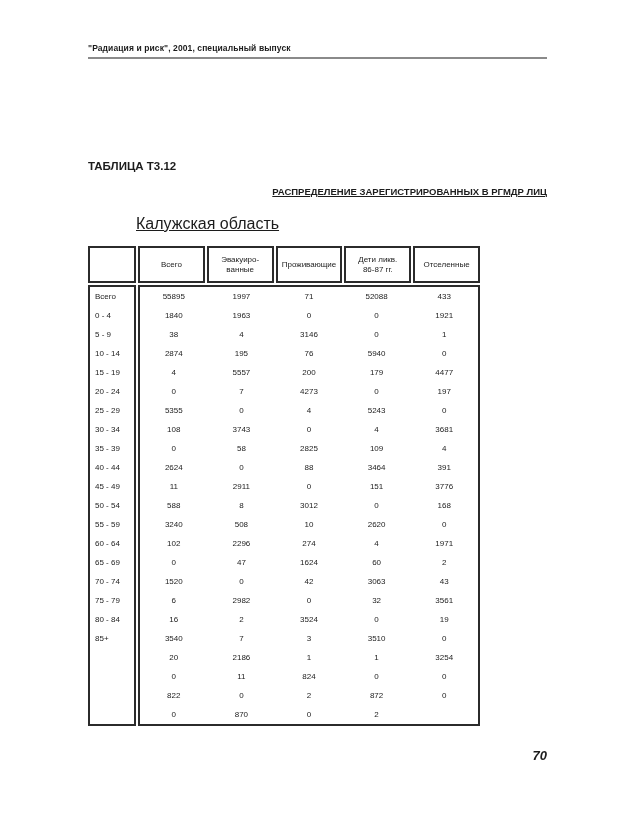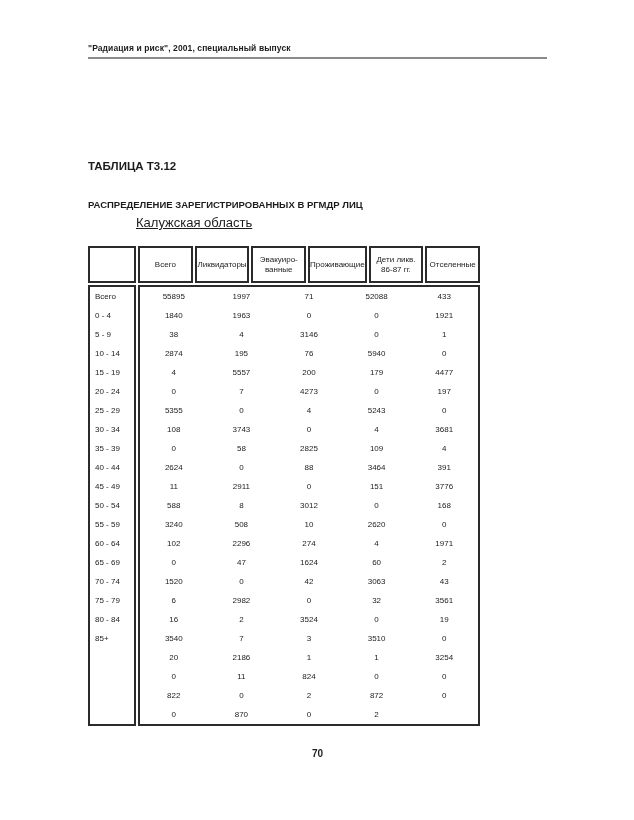--- a/index.html
+++ b/index.html
@@ -33,32 +33,33 @@
     position: absolute;
     left: 88px;
     top: 160px;
     width: 459px;
     font-size: 11.5px;
     font-weight: bold;
   }
   .doc-subtitle {
     position: absolute;
     left: 88px;
-    top: 199px;
+    top: 186px;
     width: 459px;
-    text-align: left;
+    text-align: right;
     font-size: 9.5px;
     font-weight: bold;
     line-height: 12px;
+    text-decoration: underline;
   }
   .region {
     position: absolute;
     left: 88px;
     top: 215px;
-    font-size: 13px;
+    font-size: 16px;
     text-decoration: underline;
     padding-left: 48px;
   }
   .rtable {
     position: absolute;
     left: 88px;
     top: 246px;
     width: 392px;
   }
   .thead {
@@ -113,23 +114,24 @@
     display: flex;
     align-items: center;
     justify-content: center;
     font-size: 8px;
   }
   .footer {
     position: absolute;
     left: 88px;
     top: 748px;
     width: 459px;
-    text-align: center;
-    font-size: 10px;
+    text-align: right;
+    font-size: 13px;
     font-weight: bold;
+    font-style: italic;
   }
 </style>
 </head>
 <body>
 
 <div class="page">
 
   <div class="doc-header">"Радиация и риск", 2001, специальный выпуск</div>
 
   <div class="header-rule"></div>
@@ -142,23 +144,20 @@
 
   <div class="region">Калужская область</div>
 
   <div class="rtable">
     <div class="thead" id="thead">
         <div class="th first">
           <div></div>
         </div>
         <div class="th">
           <div>Всего</div>
-        </div>
-        <div class="th">
-          <div>Ликвидаторы</div>
         </div>
         <div class="th">
           <div>Эвакуиро-</div>
           <div>ванные</div>
         </div>
         <div class="th">
           <div>Проживающие</div>
         </div>
         <div class="th">
           <div>Дети ликв.</div>

